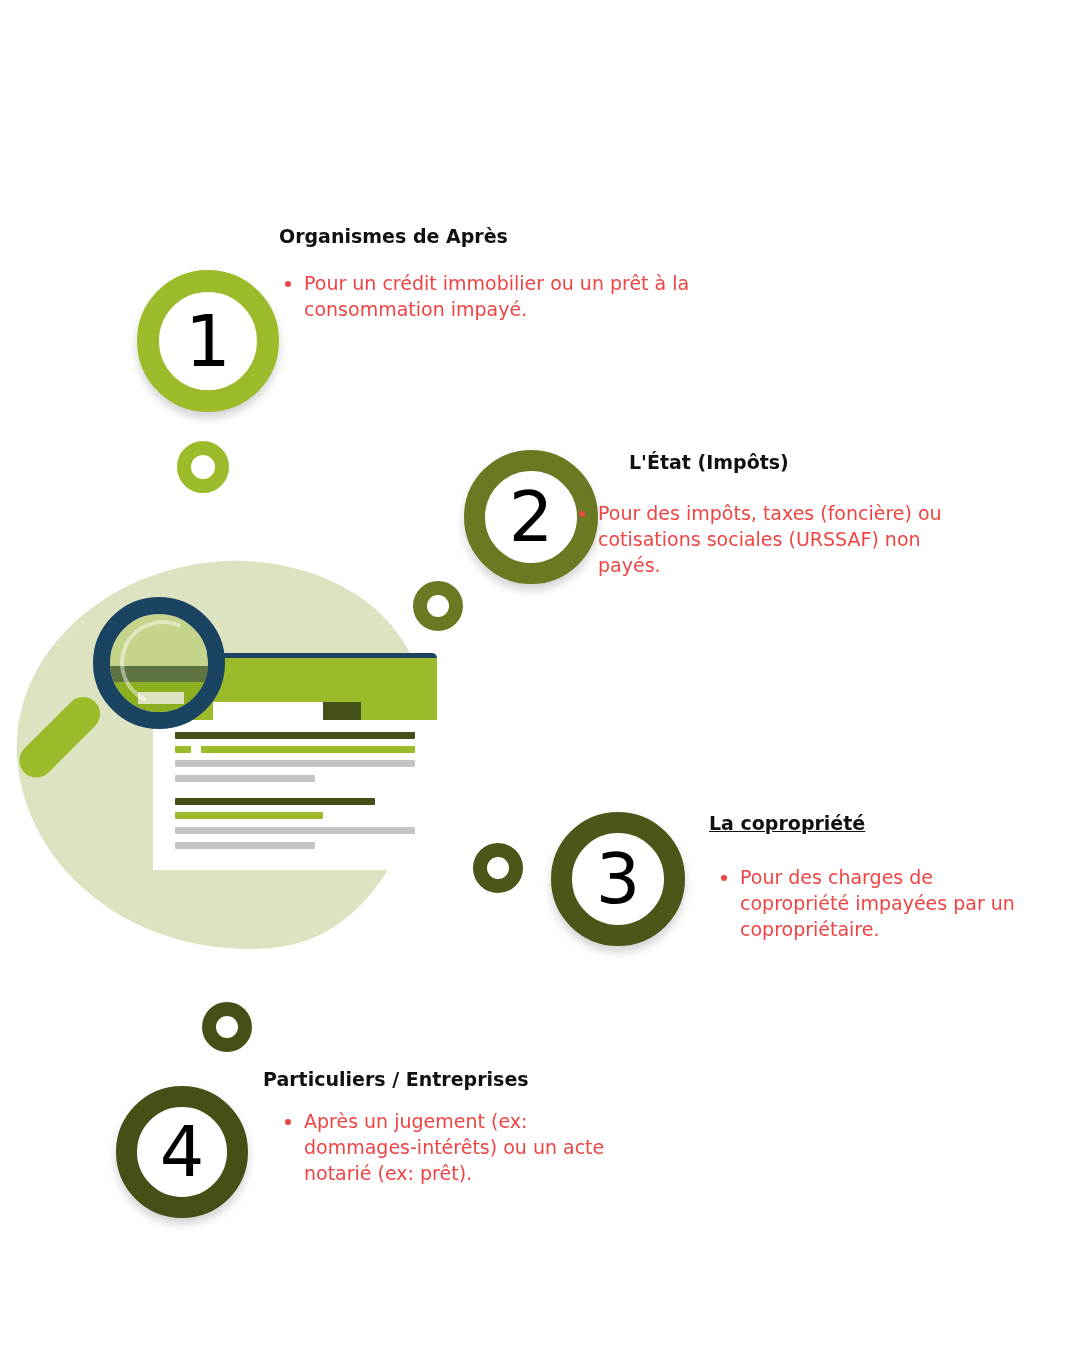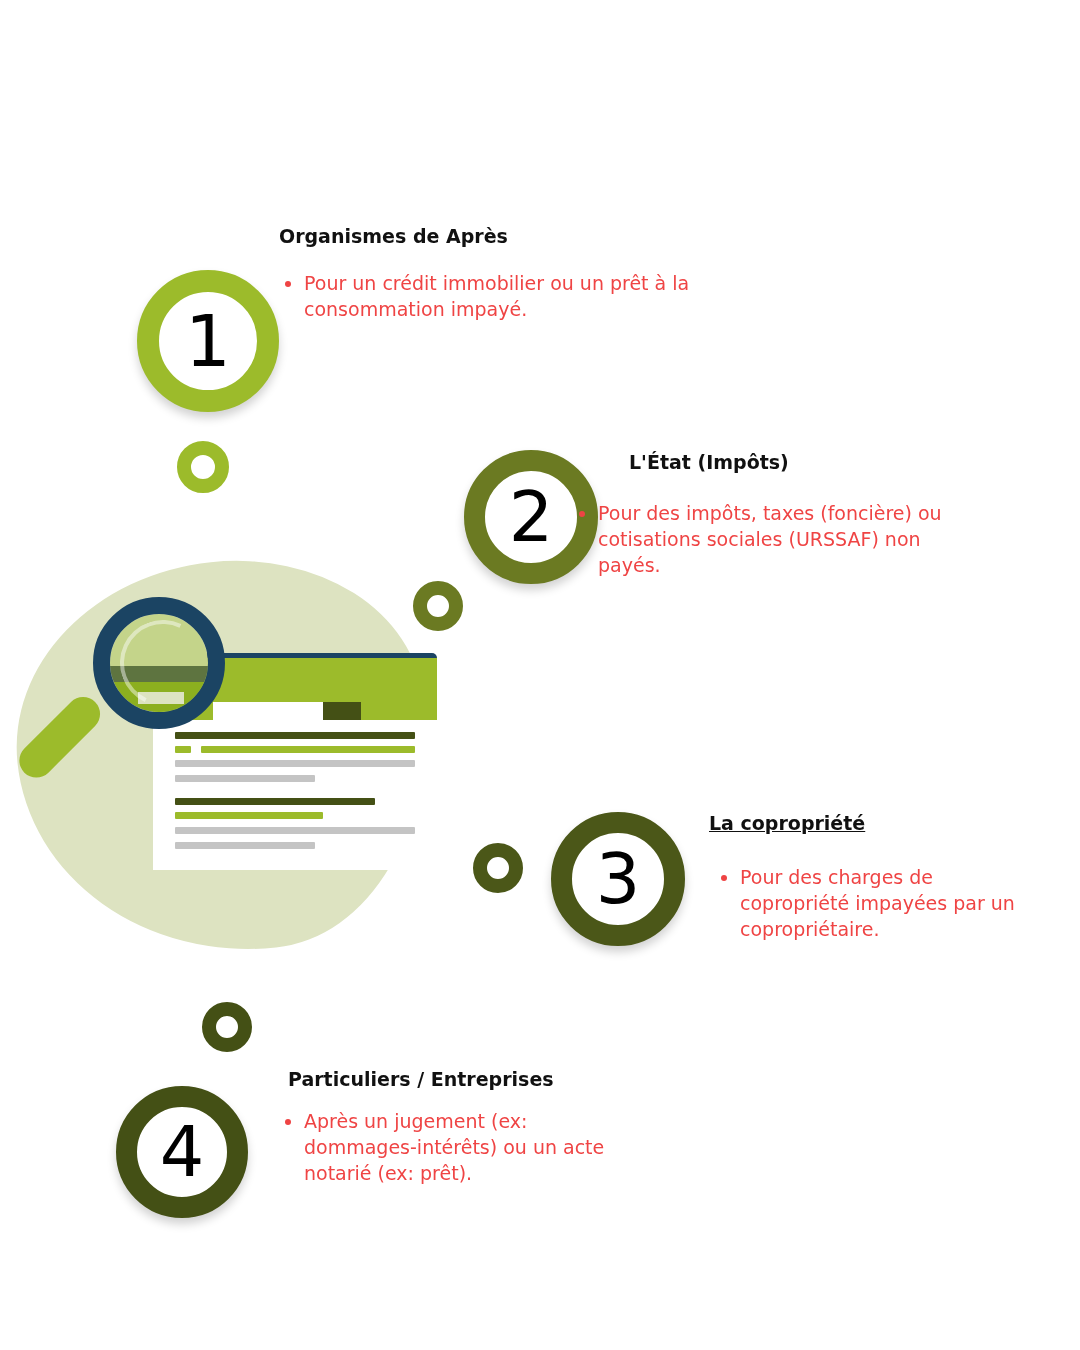--- a/index.html
+++ b/index.html
@@ -178,21 +178,21 @@
   <div class="step-body" style="left:718px;top:864px;width:320px;">
     <ul>
         <li>Pour des charges de copropriété impayées par un copropriétaire.</li>
       </ul>
   </div>
   <div class="dot" style="left:473px;top:843px;width:50px;height:50px;border:14px solid #4B5718;"></div>
 
   <div class="num-circle" style="left:116px;top:1086px;width:132px;height:132px;border:21px solid #445015;font-size:70px;">
     <span>4</span>
   </div>
-  <div class="step-head" style="left:288px;top:1068px;text-align:right;">Particuliers / Entreprises</div>
+  <div class="step-head" style="left:263px;top:1068px;text-align:right;">Particuliers / Entreprises</div>
   <div class="step-body" style="left:282px;top:1108px;width:345px;">
     <ul>
         <li>Après un jugement (ex: dommages-intérêts) ou un acte notarié (ex: prêt).</li>
       </ul>
   </div>
   <div class="dot" style="left:202px;top:1002px;width:50px;height:50px;border:14px solid #445015;"></div>
 
 </div>
 
 </body></html>

